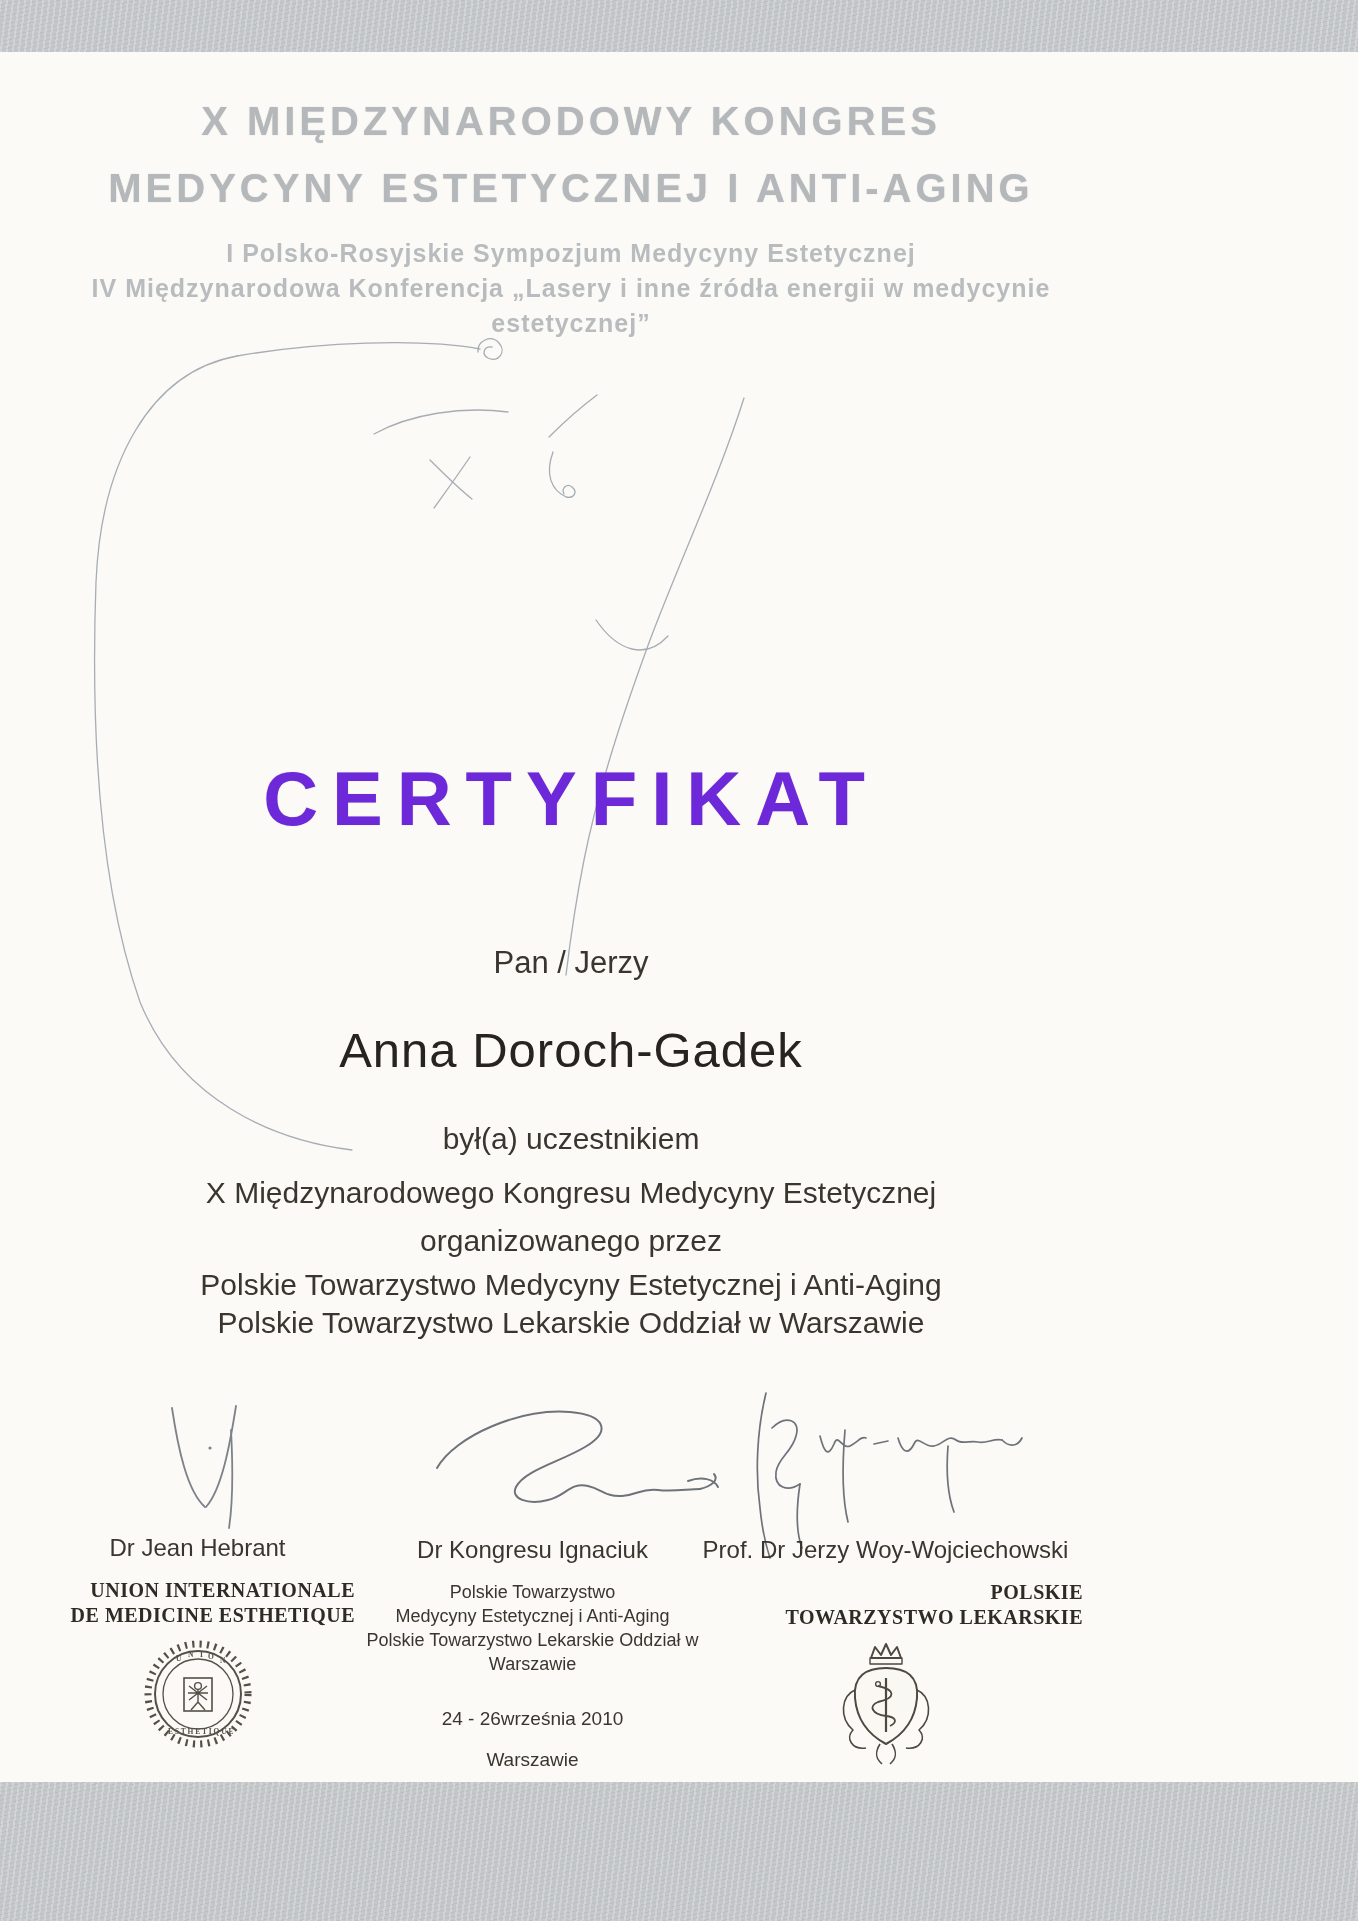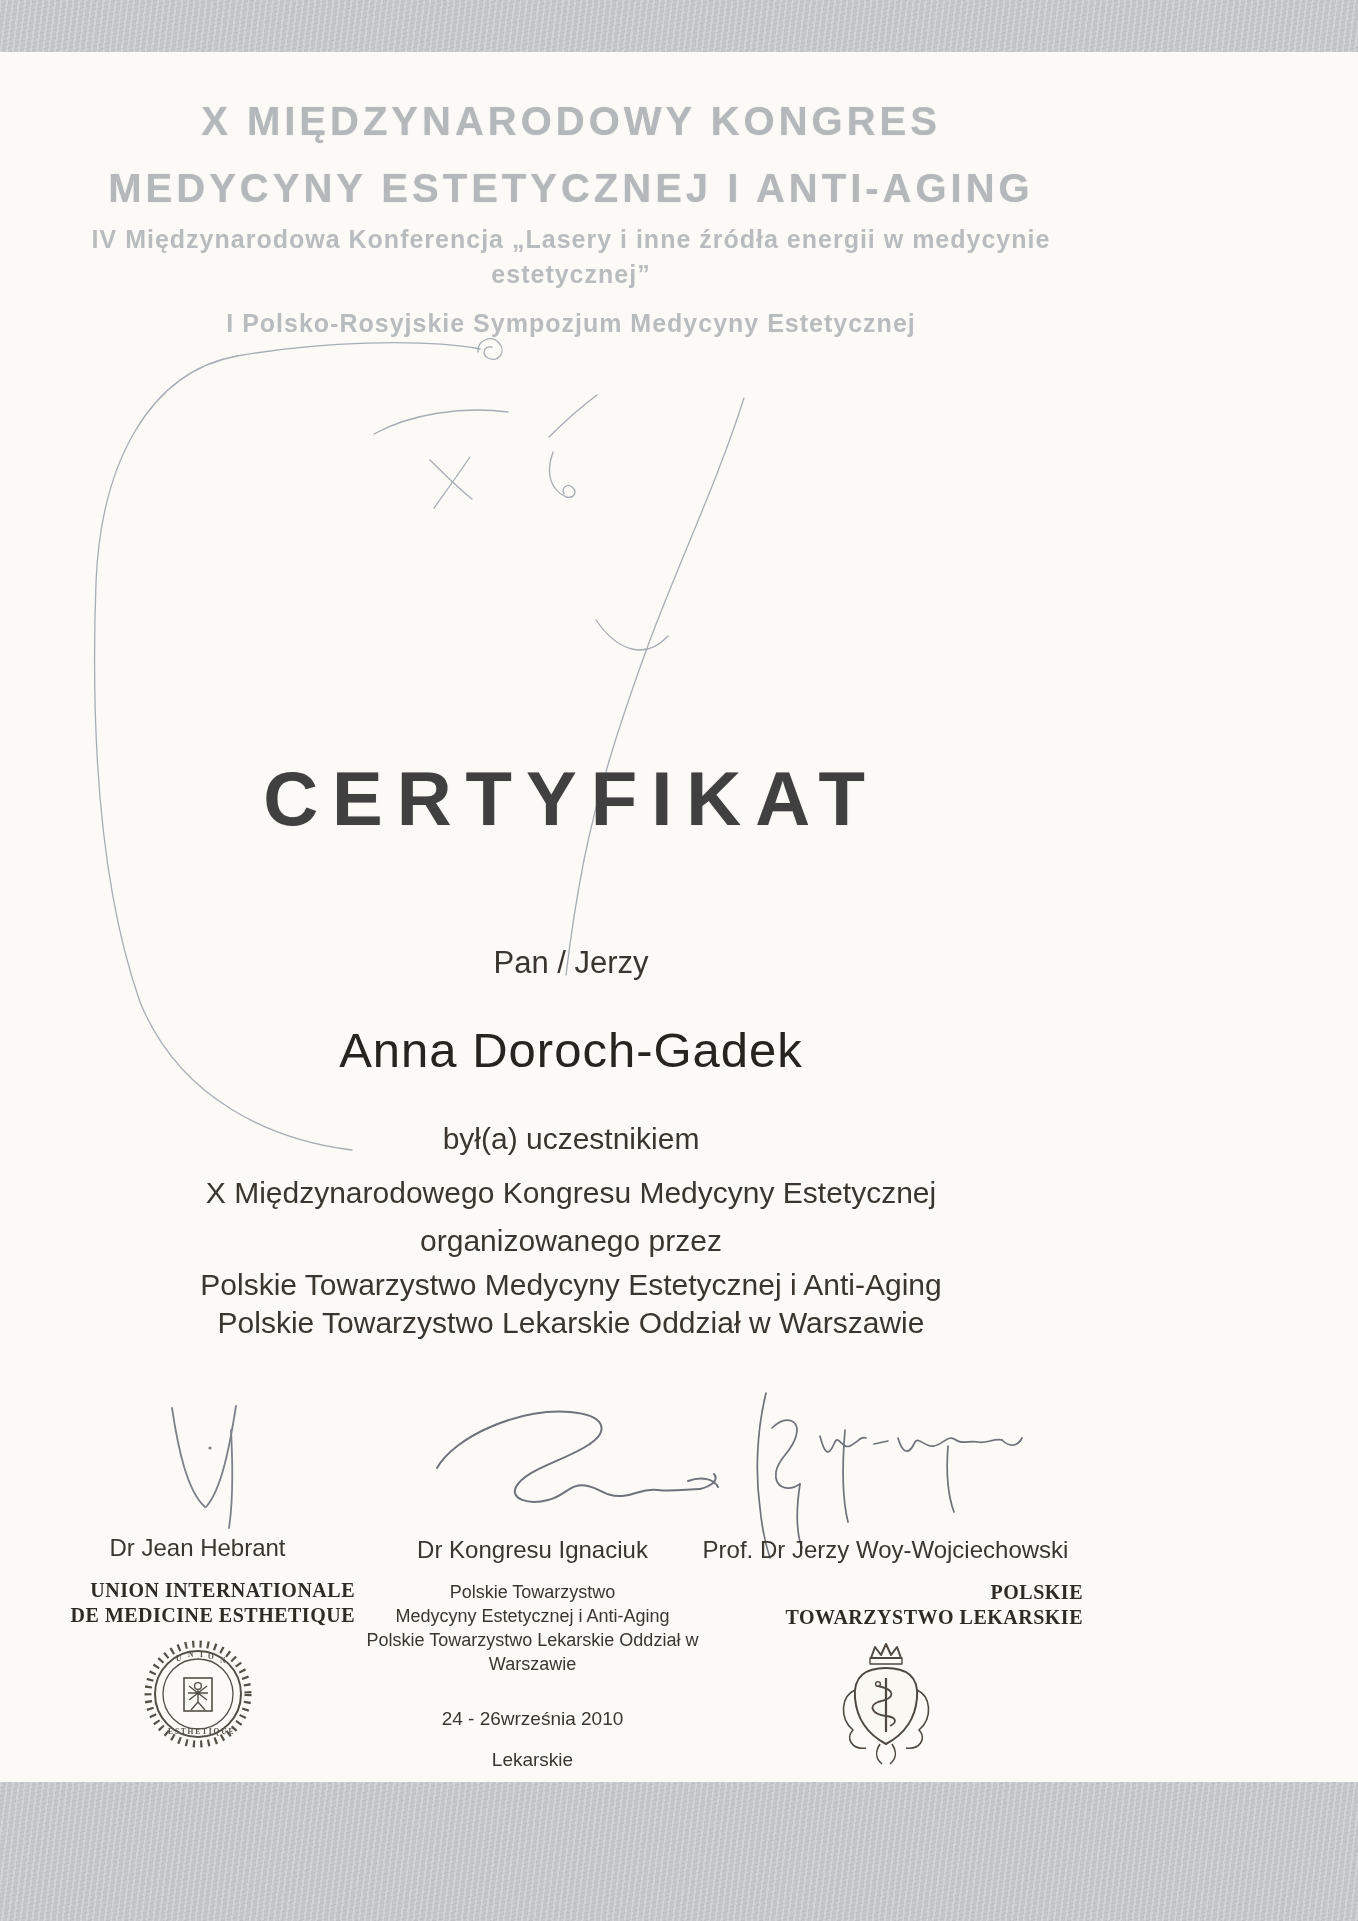--- a/index.html
+++ b/index.html
@@ -31,21 +31,21 @@
   }
   .h2{
     font-size:25px;font-weight:700;letter-spacing:1px;
     color:#b9bcbf;line-height:35px;
   }
   .header-block{top:88px;}
 
   .cert-title{
     top:755px;
     font-size:76px;font-weight:700;letter-spacing:14px;
-    color:#404040;
+    color:#6d28d9;
     text-shadow:0 0 1px rgba(150,153,156,.5);
   }
 
   .salutation{top:945px;font-size:31px;color:#3a362f;}
   .recipient{top:1022px;font-size:49px;color:#27241f;letter-spacing:1px;}
   .body-line{font-size:30px;color:#3a362f;}
   .b1{top:1122px;}
   .b2{top:1176px;}
   .b3{top:1224px;}
   .b4{top:1268px;}
@@ -76,22 +76,22 @@
 </head>
 <body>
 
 <div class="page">
 
   <div class="band band-top"></div>
 
   <div class="content header-block">
     <div class="h1">X MIĘDZYNARODOWY KONGRES</div>
     <div class="h1">MEDYCYNY ESTETYCZNEJ I ANTI-AGING</div>
+    <div class="h2" style="margin-top:14px;">I Polsko-Rosyjskie Sympozjum Medycyny Estetycznej</div>
     <div class="h2">IV Międzynarodowa Konferencja „Lasery i inne źródła energii w medycynie estetycznej”</div>
-    <div class="h2" style="margin-top:14px;">I Polsko-Rosyjskie Sympozjum Medycyny Estetycznej</div>
   </div>
 
   <svg class="overlay-svg" viewBox="0 0 1358 1921">
     <g fill="none" stroke="#a6adb5" stroke-width="1.3" stroke-linecap="round">
 
       <path d="M 478 352 C 477 341, 491 334, 499 343 C 507 352, 498 363, 488 358 C 481 354, 484 346, 492 347"></path>
 
       <path d="M 237 356 C 318 342, 420 338, 480 349"></path>
 
       <path d="M 237 356 C 150 372, 101 462, 96 582 C 91 722, 98 882, 140 1002 C 180 1100, 272 1140, 352 1150"></path>
@@ -198,18 +198,18 @@
         <path d="M 54 106 C 49 114, 49 120, 56 126 M 66 106 C 71 114, 71 120, 64 126" stroke-width="1.6"></path>
         <path d="M 60 40 L 60 94" stroke-width="2.2"></path>
         <path d="M 52 48 C 70 52, 70 60, 52 64 C 42 68, 46 76, 60 78 C 70 79, 72 84, 64 88" stroke-width="1.8"></path>
         <circle cx="52" cy="46" r="2.4" stroke-width="1.4"></circle>
       </g>
     </svg>
   </div>
 
   <div class="footer-block">
     <div class="footer-line">24 - 26września 2010</div>
-    <div class="footer-line">Lekarskie</div>
+    <div class="footer-line">Warszawie</div>
   </div>
 
   <div class="band band-bottom"></div>
 
 </div>
 
 </body></html>

